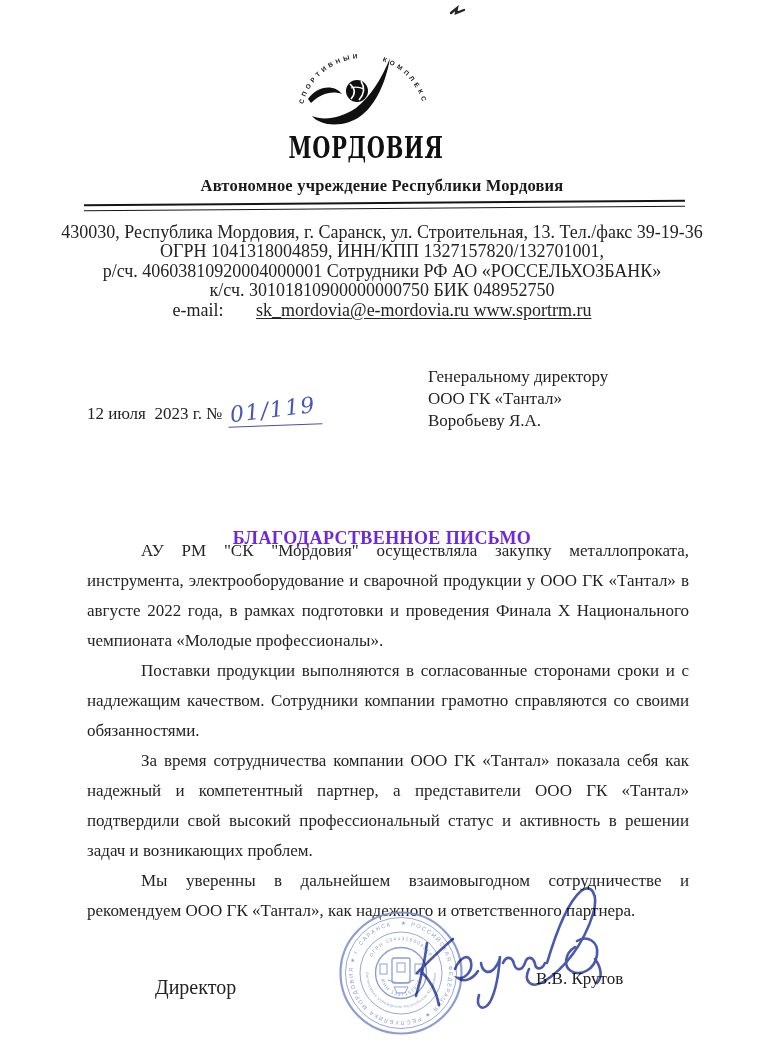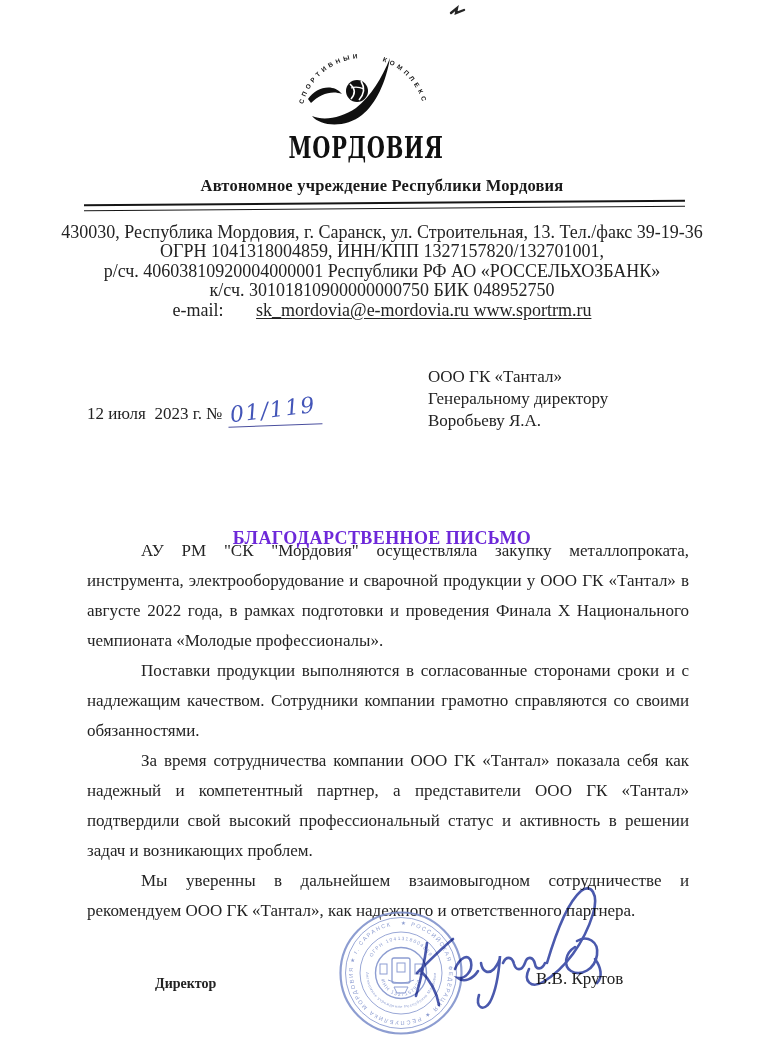--- a/index.html
+++ b/index.html
@@ -37,21 +37,21 @@
 
   .recipient{position:absolute;left:428px;top:366px;font-size:17px;line-height:21.8px;color:#232323;}
 
   .title{position:absolute;top:480px;left:0;width:764px;text-align:center;
     font-size:18px;font-weight:bold;letter-spacing:.4px;color:#6d28d9;margin-top:48px;}
 
   .body-text{position:absolute;left:87px;top:536px;width:602px;
     font-size:17px;line-height:30px;text-align:justify;color:#242424;}
   .body-text p{margin:0;text-indent:54px;}
 
-  .director{position:absolute;left:155px;top:976px;font-size:14px;color:#232323;font-weight:bold;}
+  .director{position:absolute;left:155px;top:976px;font-size:20px;color:#232323;}
   .signer{position:absolute;left:536px;top:969px;font-size:17px;color:#232323;}
 
   .seal{position:absolute;left:336px;top:908px;opacity:.88;}
   .seal text{font-family:"Liberation Sans", sans-serif;fill:#7e90cb;}
   .seal .ring-outer{font-size:5.6px;letter-spacing:1.6px;}
   .seal .ring-ogrn{font-size:4.8px;letter-spacing:1.2px;}
   .seal .ring-middle{font-size:3.9px;letter-spacing:.6px;}
   .seal .ring-inn{font-size:4.8px;letter-spacing:1.2px;}
 
   .signature{position:absolute;left:403px;top:881px;mix-blend-mode:multiply;}
@@ -82,30 +82,30 @@
     </g>
     <text class="wordmark" x="111" y="104" text-anchor="middle" textLength="155" lengthAdjust="spacingAndGlyphs">МОРДОВИЯ</text>
   </svg>
 
   <div class="org-type">Автономное учреждение Республики Мордовия</div>
   <div class="rule"></div>
 
   <div class="contacts">
     <div>430030, Республика Мордовия, г. Саранск, ул. Строительная, 13. Тел./факс 39-19-36</div>
     <div>ОГРН 1041318004859, ИНН/КПП 1327157820/132701001,</div>
-    <div>р/сч. 40603810920004000001 Республики РФ АО «РОССЕЛЬХОЗБАНК»</div>
+    <div>р/сч. 40603810920004000001 Сотрудники РФ АО «РОССЕЛЬХОЗБАНК»</div>
     <div>к/сч. 30101810900000000750 БИК 048952750</div>
     <div><span>e-mail: </span><span class="email-links">sk_mordovia@e-mordovia.ru www.sportrm.ru</span></div>
   </div>
 
   <div class="ref-line"><span>12 июля  2023 г. №</span><span class="num-underline"><span class="hand-number">01/119</span></span></div>
 
   <div class="recipient">
+    <div>Генеральному директору</div>
     <div>ООО ГК «Тантал»</div>
-    <div>Генеральному директору</div>
     <div>Воробьеву Я.А.</div>
   </div>
 
   <div class="title">БЛАГОДАРСТВЕННОЕ ПИСЬМО</div>
 
   <div class="body-text">
     <p>АУ РМ "СК "Мордовия" осуществляла закупку металлопроката, инструмента, электрооборудование и сварочной продукции  у ООО ГК «Тантал» в августе 2022 года, в рамках подготовки и проведения Финала X Национального чемпионата «Молодые профессионалы».</p>
     <p>Поставки продукции выполняются в согласованные сторонами сроки и с надлежащим качеством. Сотрудники компании грамотно справляются со своими обязанностями.</p>
     <p>За время сотрудничества компании ООО ГК «Тантал» показала себя как надежный и компетентный партнер, а представители ООО ГК «Тантал» подтвердили свой высокий профессиональный статус и активность в решении задач и возникающих проблем.</p>
     <p>Мы уверенны в дальнейшем взаимовыгодном сотрудничестве и рекомендуем ООО ГК «Тантал», как надежного и ответственного партнера.</p>

